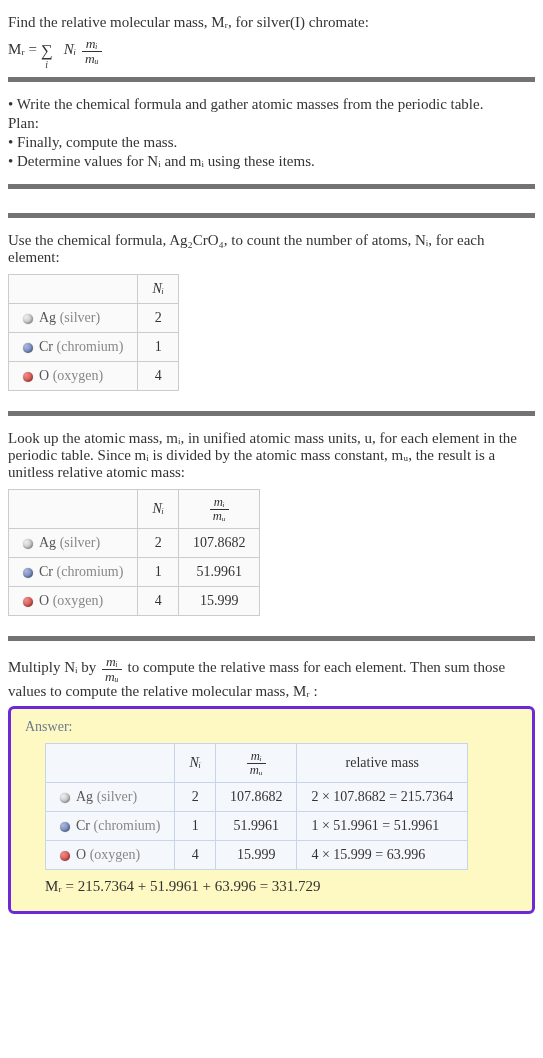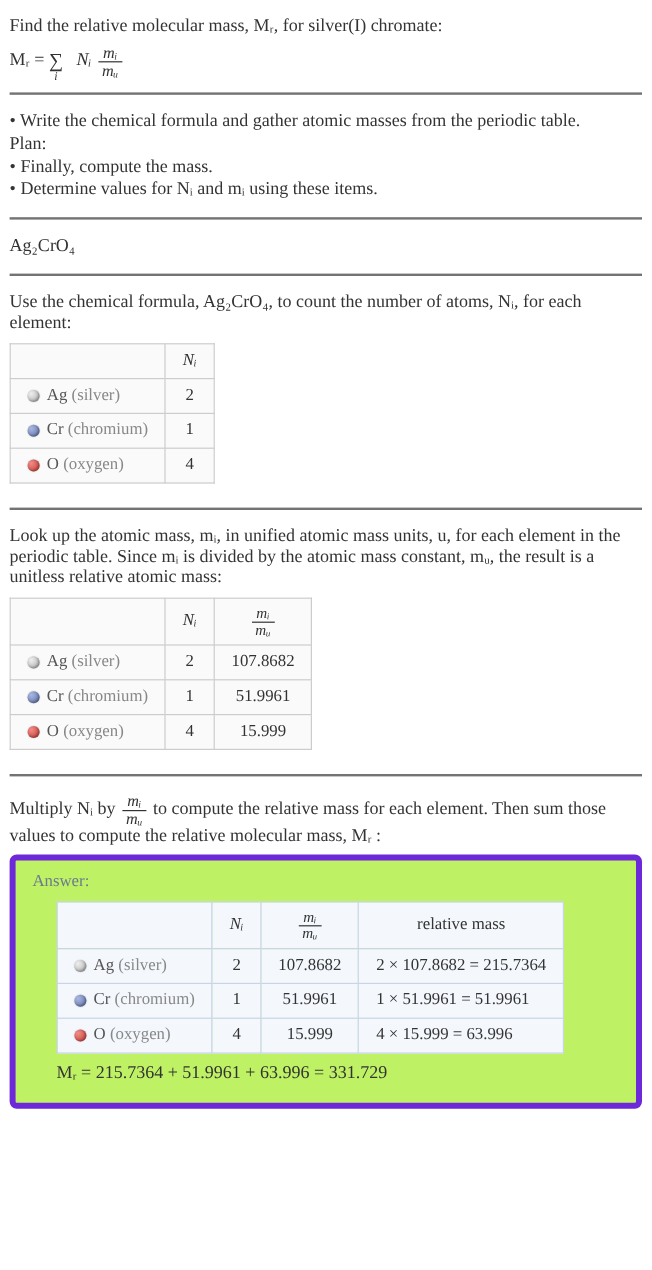--- a/index.html
+++ b/index.html
@@ -7,21 +7,21 @@
     padding: 8px;
     font-family: Georgia, 'Times New Roman', serif;
     font-size: 15px;
     color: #333;
     background: #fff;
     width: 543px;
     box-sizing: border-box;
   }
   .section {
     padding: 4px 0 12px 0;
-    border-bottom: 2px solid #737373;
+    border-bottom: 5px solid #737373;
     margin-bottom: 8px;
   }
   .section:last-child { border-bottom: none; }
   .line { margin: 2px 0; }
   .ital { font-style: italic; }
   .formula {
     font-family: Georgia, serif;
   }
   table.data {
     border-collapse: collapse;
@@ -47,23 +47,23 @@
     width: 10px; height: 10px;
     border-radius: 50%;
     margin-right: 6px;
     vertical-align: middle;
     box-shadow: inset -1px -1px 2px rgba(0,0,0,0.3), 0 0 1px rgba(0,0,0,0.4);
   }
   .dot-ag { background: radial-gradient(circle at 30% 30%, #eee, #aaa); }
   .dot-cr { background: radial-gradient(circle at 30% 30%, #aab8e0, #5a6ea8); }
   .dot-o  { background: radial-gradient(circle at 30% 30%, #f28b8b, #c0392b); }
   .answer-box {
-    border: 5px solid #6d28d9;
+    border: 3px solid #6d28d9;
     border-radius: 6px;
-    background: #bef264;
+    background: #fef9c3;
     padding: 10px 14px 14px 14px;
     margin-top: 6px;
   }
   .answer-label {
     color: #6b7a8f;
     font-size: 14px;
     margin-bottom: 6px;
   }
   .answer-box table.data td, .answer-box table.data th {
     background: #f4f8fd;
@@ -116,21 +116,20 @@
 </div>
 
 <div class="section">
   <div class="line">• Write the chemical formula and gather atomic masses from the periodic table.</div>
   <div class="line">Plan:</div>
   <div class="line">• Finally, compute the mass.</div>
   <div class="line">• Determine values for Nᵢ and mᵢ using these items.</div>
 </div>
 
 <div class="section">
-  <div class="line formula">Ag₂CrO₄</div>
 </div>
 
 <div class="section">
   <div class="line">Use the chemical formula, Ag₂CrO₄, to count the number of atoms, Nᵢ, for each element:</div>
   <table class="data">
     <tbody>
         <tr>
       <th></th>
       <th>Nᵢ</th>
     </tr>

